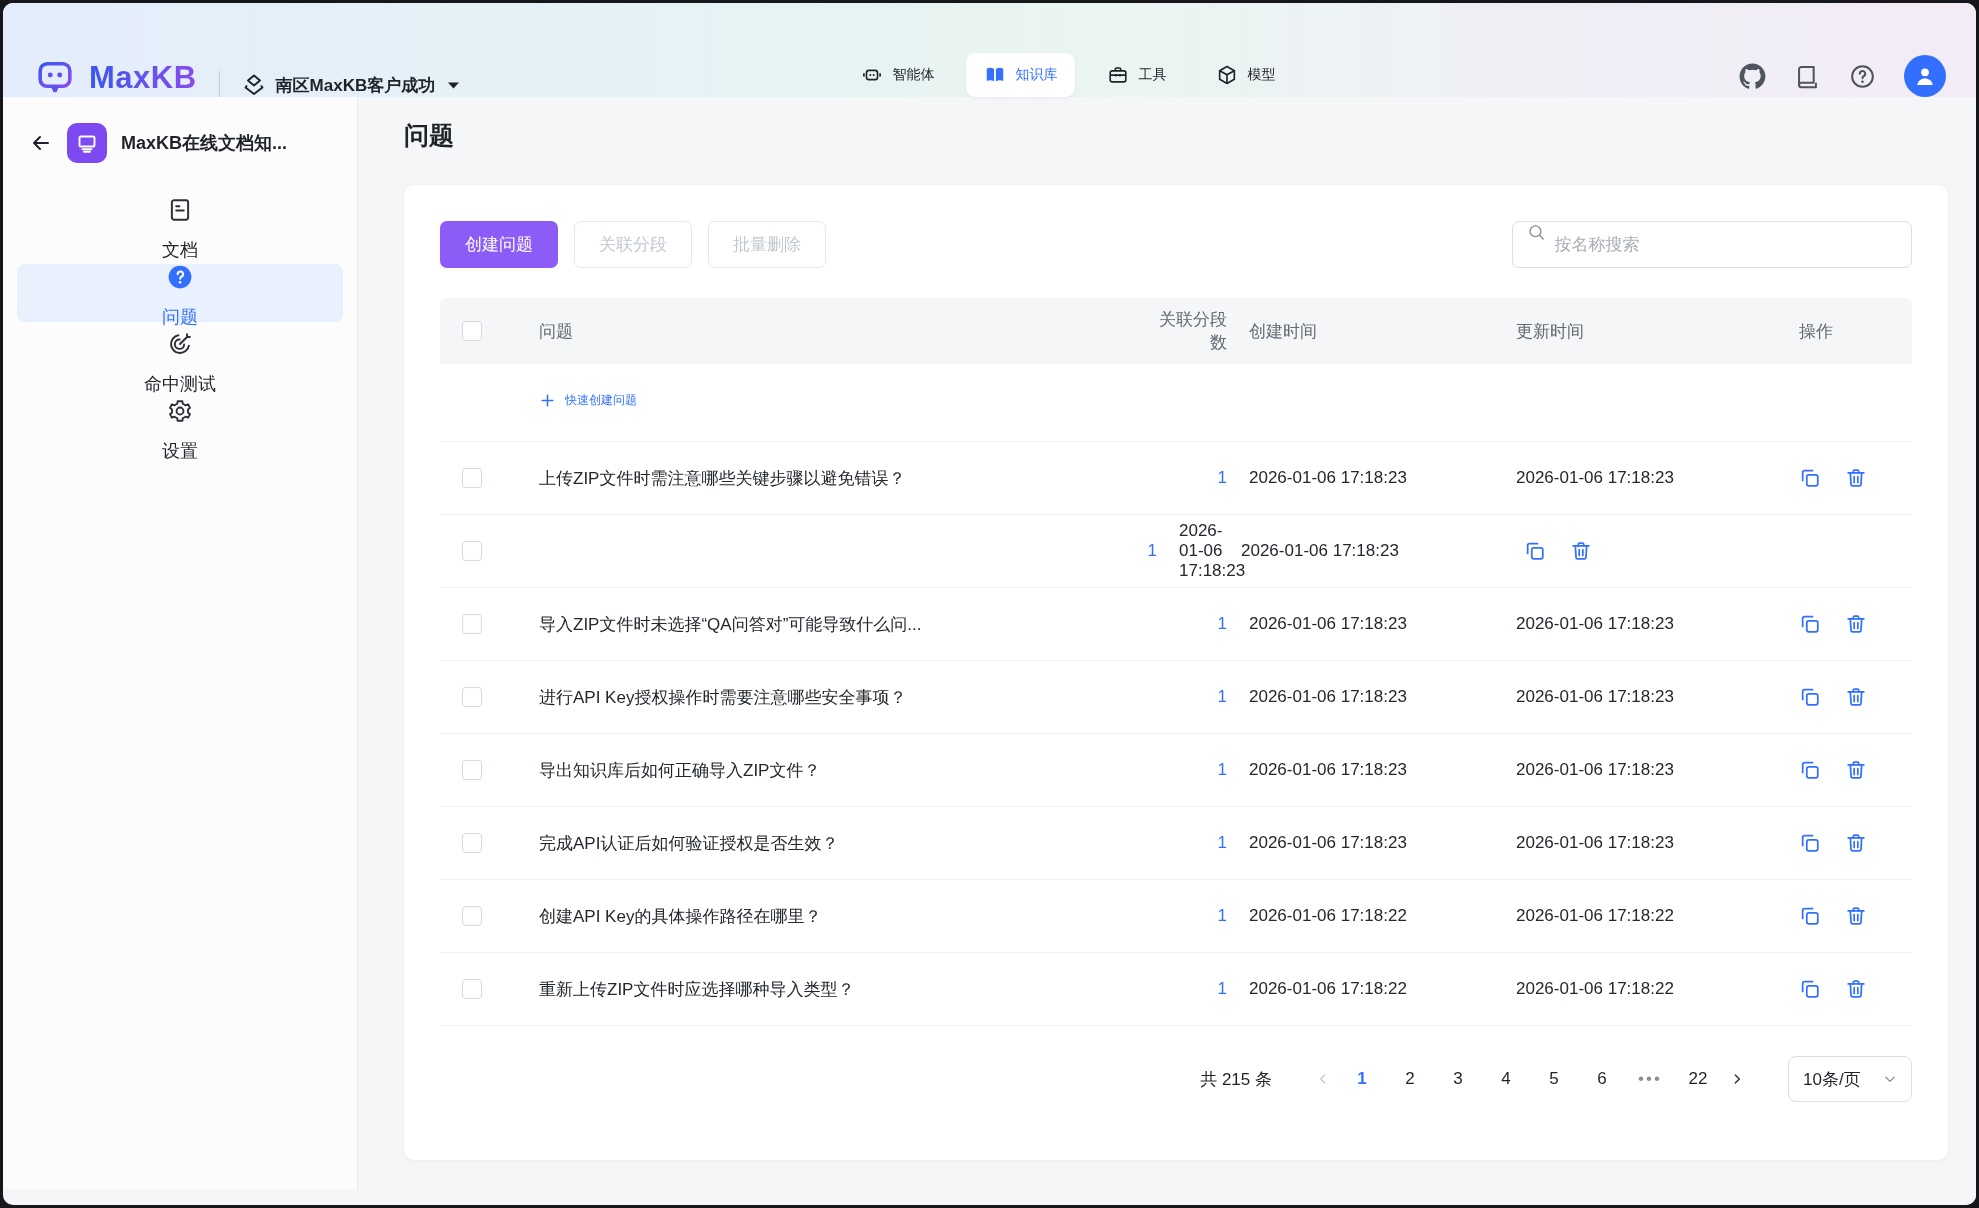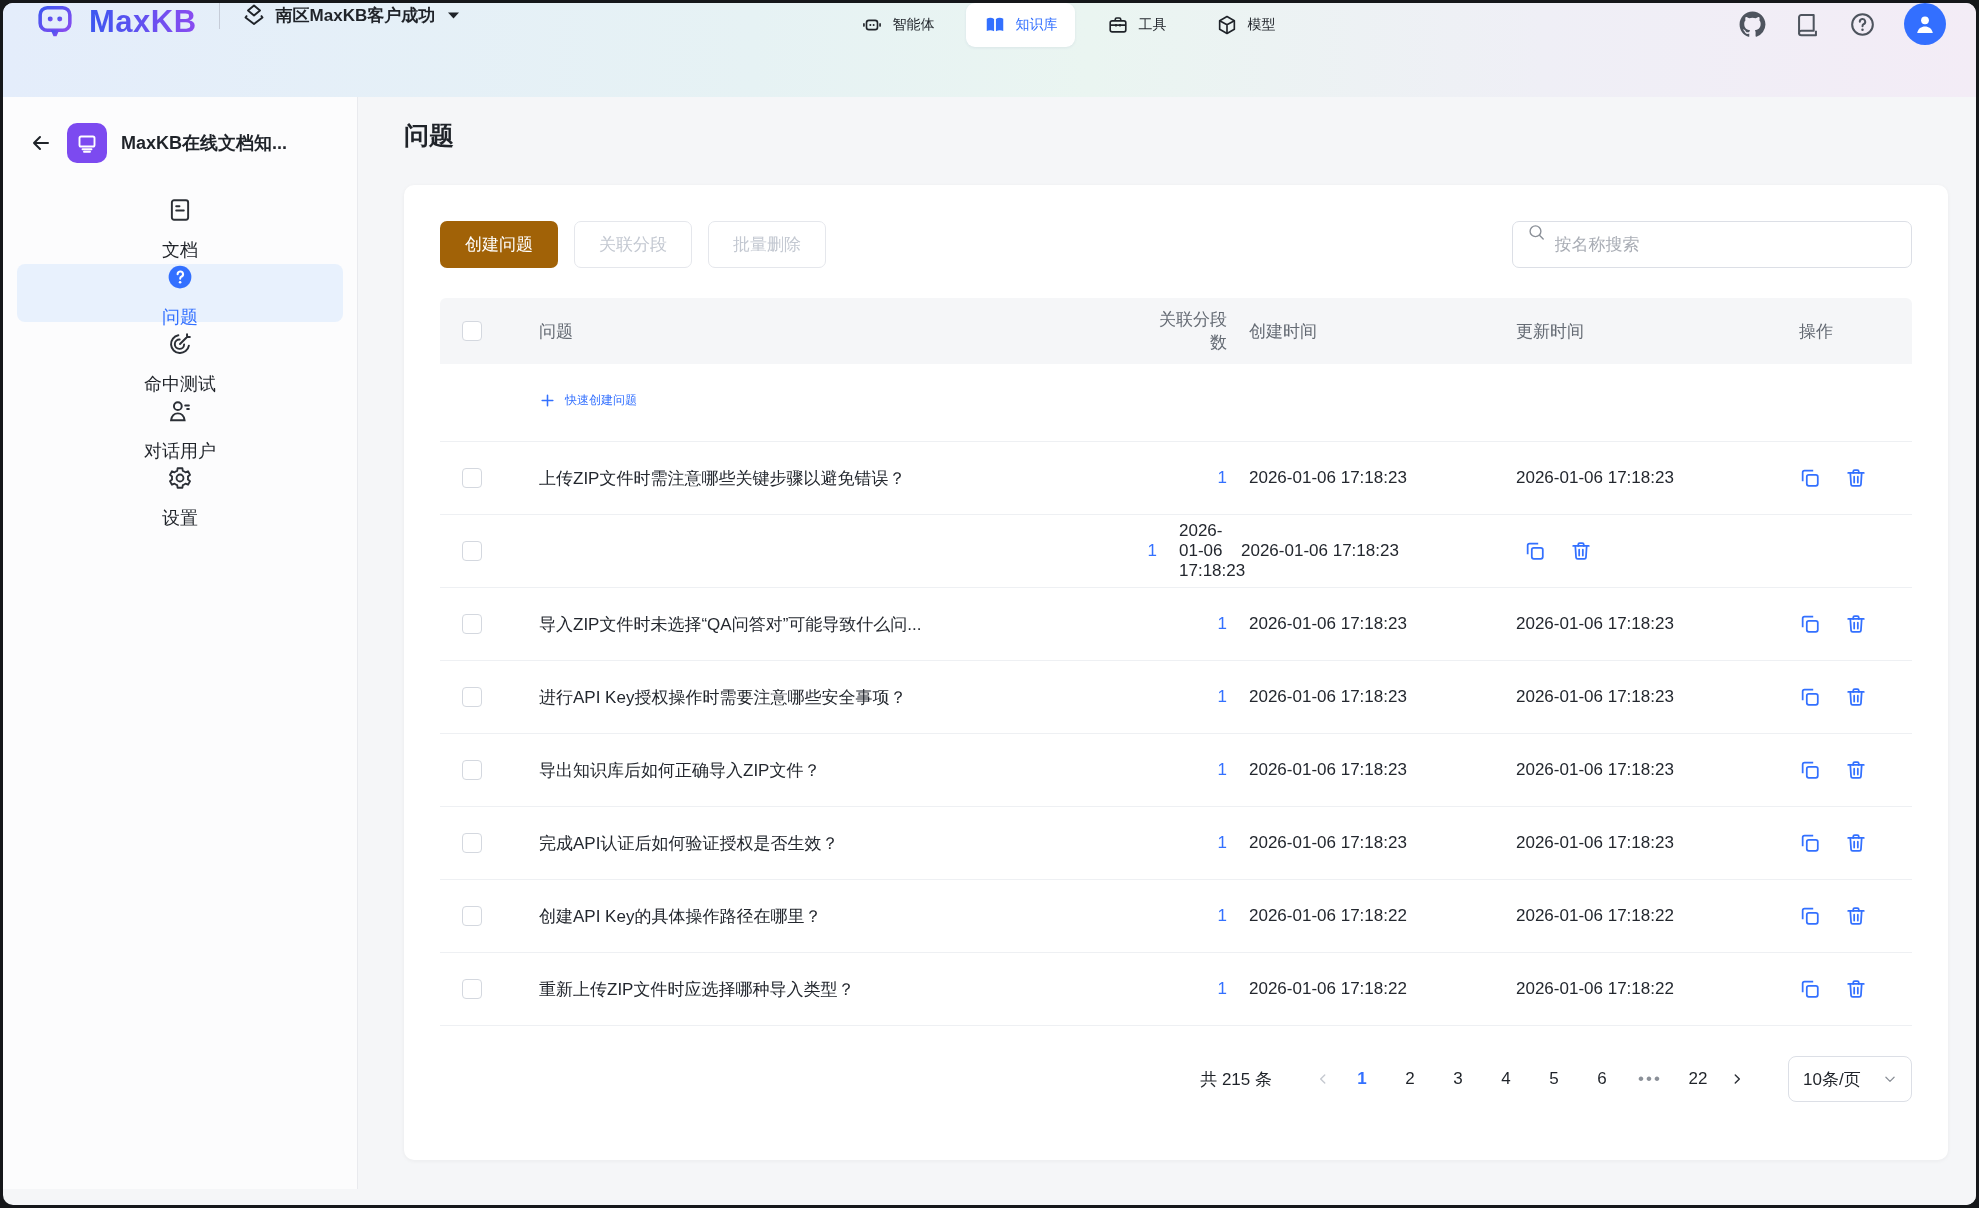--- a/index.html
+++ b/index.html
@@ -1,21 +1,21 @@
 <!DOCTYPE html>
 <html><head>
 <meta charset="utf-8">
 <style>
   * { margin:0; padding:0; box-sizing:border-box; }
   html,body { width:1979px; height:1208px; }
   body { background:#15171a; font-family:"Liberation Sans","DejaVu Sans",sans-serif; color:#1f2329; }
   .app { position:absolute; inset:3px; border-radius:10px; overflow:hidden; background:#f5f6f8; }
 
   
-  .topbar { position:absolute; top:0; left:0; right:0; height:94px; display:flex; align-items:flex-start;
+  .topbar { position:absolute; top:0; left:0; right:0; height:94px; display:flex; align-items:flex-end;
     padding:0 30px; background:linear-gradient(90deg,#e4edfb 0%,#e6f2f4 38%,#eaf5f1 55%,#efeff6 78%,#f3ecf6 100%); z-index:5; }
   .logo { display:flex; align-items:center; gap:12px; }
   .logo-text { font-size:31px; font-weight:800; letter-spacing:.5px;
     background:linear-gradient(90deg,#3c57f0,#8a4bf0); -webkit-background-clip:text; background-clip:text; color:transparent; }
   .topbar-divider { width:1px; height:26px; background:#c6ccd8; margin:0 22px; }
   .workspace { display:flex; align-items:center; gap:10px; font-size:17px; font-weight:600; color:#1f2329; cursor:pointer; }
   .workspace .caret { margin-left:2px; }
   .topnav { position:absolute; left:54%; transform:translateX(-50%); display:flex; align-items:center; gap:14px; }
   .topnav-item { display:flex; align-items:center; gap:9px; font-size:14px; color:#1f2329; padding:11px 18px; border-radius:9px; cursor:pointer; }
   .topnav-item.active { background:#ffffff; color:#3370ff; box-shadow:0 1px 3px rgba(40,60,120,.08); }
@@ -33,21 +33,21 @@
   .side-item .s-icon { width:26px; height:26px; flex:none; color:#2b2f36; }
   .side-item.active { background:#e8f1fd; color:#3370ff; }
 
   
   .main { position:absolute; top:94px; left:355px; right:0; bottom:0; background:#f5f6f8; overflow:hidden; }
   .page-title { position:absolute; top:22px; left:46px; font-size:25px; font-weight:700; color:#1f2329; }
   .card { position:absolute; top:88px; left:46px; right:28px; bottom:45px; background:#fff; border-radius:10px; box-shadow:0 1px 4px rgba(31,35,41,.05); padding:36px; }
 
   .toolbar { display:flex; align-items:center; }
   .btn { font-size:17px; border-radius:7px; padding:0 24px; height:47px; line-height:45px; cursor:pointer; border:1px solid transparent; }
-  .btn-primary { background:#a16207; color:#fff; }
+  .btn-primary { background:#8b5cf6; color:#fff; }
   .btn-disabled { background:#fff; border-color:#e5e7ec; color:#c3c8d1; margin-left:16px; cursor:not-allowed; }
   .search-box { margin-left:auto; width:400px; height:47px; border:1px solid #dcdfe6; border-radius:7px; background:#fff; display:flex; padding:0 14px; gap:9px; }
   .search-box input { border:none; outline:none; font-size:17px; color:#1f2329; width:100%; font-family:inherit; background:transparent; }
   .search-box input::placeholder { color:#a9adb5; }
 
   
   .table { margin-top:30px; }
   .thead, .trow, .quick-row { display:grid; grid-template-columns:64px minmax(0,1fr) 70px 275px 275px 135px; align-items:center; }
   .thead { background:#f5f6f8; height:66px; border-radius:6px 6px 0 0; color:#646a73; font-size:17px; }
   .cell-cb { display:flex; justify-content:center; }
@@ -203,28 +203,20 @@
 
     <div class="side-item">
       <svg class="s-icon" viewBox="0 0 24 24" fill="none" stroke="currentColor" stroke-width="1.8" stroke-linecap="round" stroke-linejoin="round">
         <path d="M20.2 13.5A8.3 8.3 0 1 1 10.5 3.9"></path>
         <path d="M15.8 12.4a4.3 4.3 0 1 1-4.1-4.5"></path>
         <path d="M12 12 18.5 5.5 M18.5 5.5h2.6 M18.5 5.5V2.9"></path>
       </svg>
       <span>命中测试</span>
     </div>
 
-    <div class="side-item">
-      <svg class="s-icon" viewBox="0 0 24 24" fill="none" stroke="currentColor" stroke-width="1.8" stroke-linecap="round">
-        <circle cx="10" cy="7.5" r="3.6"></circle>
-        <path d="M3.8 20.5c.6-4.2 3.3-6.3 6.2-6.3s5.6 2.1 6.2 6.3z"></path>
-        <path d="M16.8 7h3.4 M18.6 10.2h1.6"></path>
-      </svg>
-      <span>对话用户</span>
-    </div>
 
     <div class="side-item">
       <svg class="s-icon" viewBox="0 0 24 24" fill="none" stroke="currentColor" stroke-width="1.7" stroke-linejoin="round">
         <circle cx="12" cy="12" r="3.2"></circle>
         <path d="M19.3 13.4a7.6 7.6 0 0 0 0-2.8l2-1.5-1.9-3.3-2.3 1a7.4 7.4 0 0 0-2.5-1.4L14.2 3h-4.4l-.4 2.4a7.4 7.4 0 0 0-2.5 1.4l-2.3-1-1.9 3.3 2 1.5a7.6 7.6 0 0 0 0 2.8l-2 1.5 1.9 3.3 2.3-1a7.4 7.4 0 0 0 2.5 1.4l.4 2.4h4.4l.4-2.4a7.4 7.4 0 0 0 2.5-1.4l2.3 1 1.9-3.3-2-1.5z"></path>
       </svg>
       <span>设置</span>
     </div>
   </div>
 

